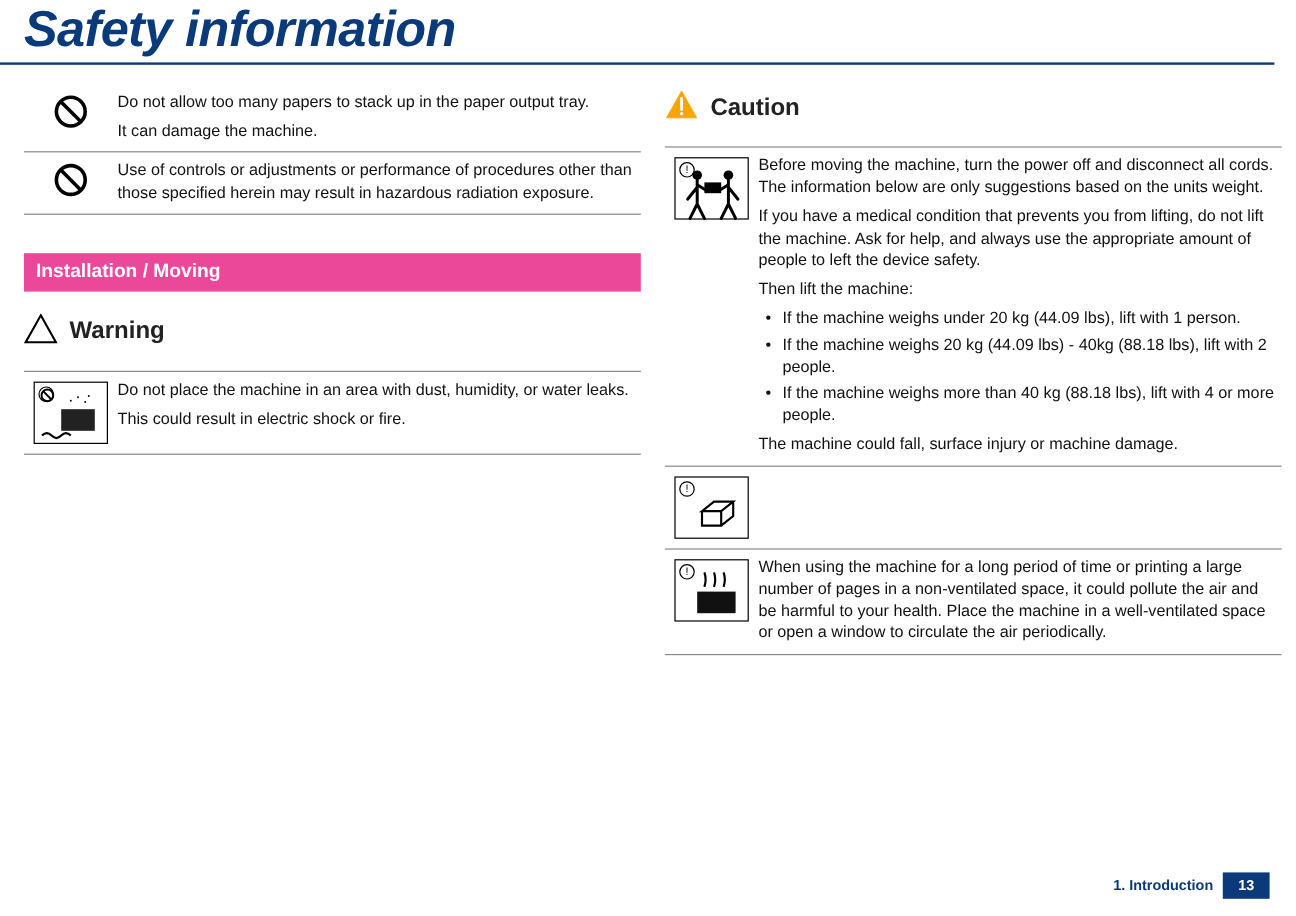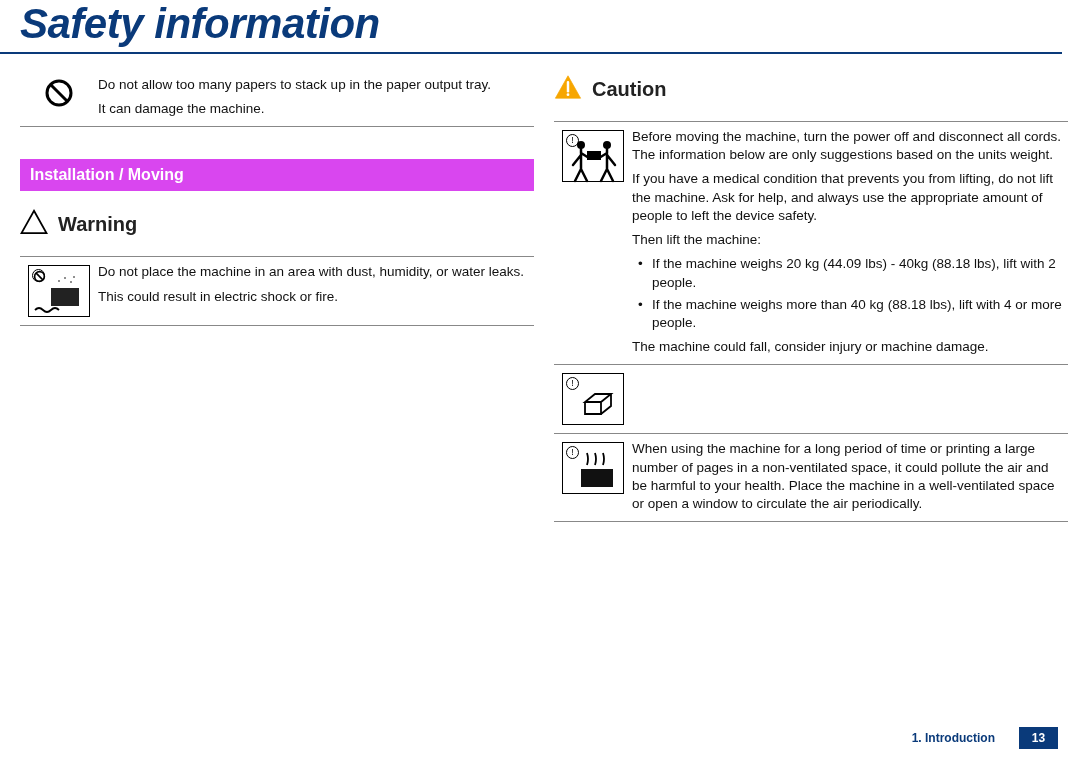--- a/index.html
+++ b/index.html
@@ -45,21 +45,21 @@
   .text-cell {
     flex: 1;
     font-size: 13.5px;
     line-height: 1.35;
     color: #111;
     padding-right: 4px;
   }
   .text-cell p { margin-bottom: 6px; }
   .text-cell p:last-child { margin-bottom: 0; }
   .section-bar {
-    background: #d946ef;
+    background: #ec4899;
     color: #fff;
     font-weight: 700;
     font-size: 16px;
     padding: 7px 10px;
     margin: 32px 0 18px 0;
   }
   .alert-heading {
     display: flex;
     align-items: center;
     font-size: 20px;
@@ -84,21 +84,21 @@
     position: absolute;
     left: 0;
     top: 0;
   }
   .footer {
     position: absolute;
     bottom: 14px;
     right: 22px;
     display: flex;
     align-items: center;
-    gap: 24px;
+    gap: 8px;
     font-size: 12px;
     font-weight: 700;
     color: #0a3a7a;
   }
   .pagenum {
     background: #0a3a7a;
     color: #fff;
     width: 39px;
     height: 22px;
     display: flex;
@@ -143,20 +143,33 @@
             </svg>
         </span>
       </div>
       <div class="text-cell">
         <p>Do not allow too many papers to stack up in the paper output tray.</p>
         <p>It can damage the machine.</p>
       </div>
     </div>
 
 
+    <div class="row">
+      <div class="icon-cell">
+        <span class="prohibit-icon">
+          <svg width="30" height="30" viewBox="0 0 40 40">
+              <circle cx="20" cy="20" r="16" fill="none" stroke="#000" stroke-width="4"></circle>
+              <line x1="9" y1="9" x2="31" y2="31" stroke="#000" stroke-width="4"></line>
+            </svg>
+        </span>
+      </div>
+      <div class="text-cell">
+        <p>Use of controls or adjustments or performance of procedures other than those specified herein may result in hazardous radiation exposure.</p>
+      </div>
+    </div>
 
     <div class="section-bar">Installation / Moving</div>
 
     <div class="alert-heading">
       <span>
         <svg width="28" height="26" viewBox="0 0 40 36">
             <polygon points="20,2 38,34 2,34" fill="none" stroke="#000" stroke-width="2.5"></polygon>
           </svg>
       </span>
       <span>Warning</span>
@@ -213,24 +226,25 @@
             <path d="M44 18 L44 38 M44 24 L52 34 M44 38 L38 50 M44 38 L50 50 M44 22 L36 27" stroke="#000" stroke-width="2.5" fill="none" stroke-linecap="round"></path>
             <rect x="24" y="20" width="14" height="9" fill="#000"></rect>
           </svg>
         </div>
       </div>
       <div class="text-cell">
         <p>Before moving the machine, turn the power off and disconnect all cords. The information below are only suggestions based on the units weight.</p>
         <p>If you have a medical condition that prevents you from lifting, do not lift the machine. Ask for help, and always use the appropriate amount of people to left the device safety.</p>
         <p>Then lift the machine:</p>
         <ul class="bullets">
+          <li>If the machine weighs under 20 kg (44.09 lbs), lift with 1 person.</li>
           <li>If the machine weighs 20 kg (44.09 lbs) - 40kg (88.18 lbs), lift with 2 people.</li>
           <li>If the machine weighs more than 40 kg (88.18 lbs), lift with 4 or more people.</li>
         </ul>
-        <p>The machine could fall, consider injury or machine damage.</p>
+        <p>The machine could fall, surface injury or machine damage.</p>
       </div>
     </div>
 
     <div class="row">
       <div class="icon-cell">
         <div class="pictogram">
           <div class="corner">!</div>
           <svg width="62" height="52" viewBox="0 0 62 52" style="position:absolute;top:0;left:0">
             <path d="M22 28 L38 28 L48 20 L32 20 Z M22 28 L22 40 L38 40 L38 28 M38 40 L48 32 L48 20" fill="none" stroke="#000" stroke-width="1.8"></path>
           </svg>

